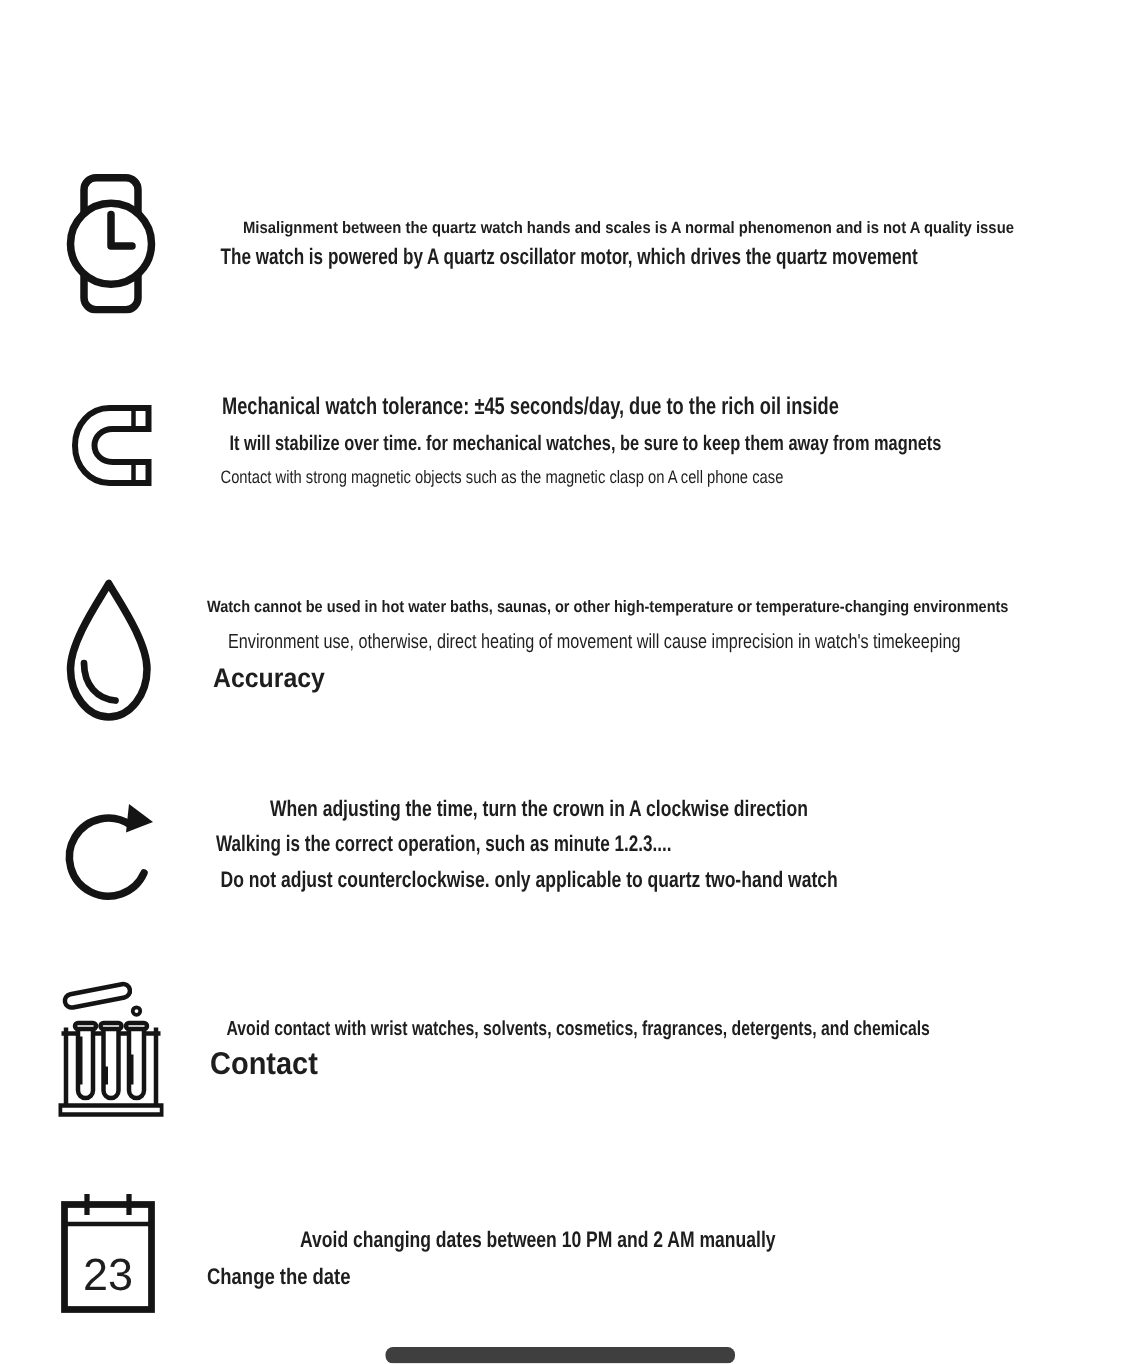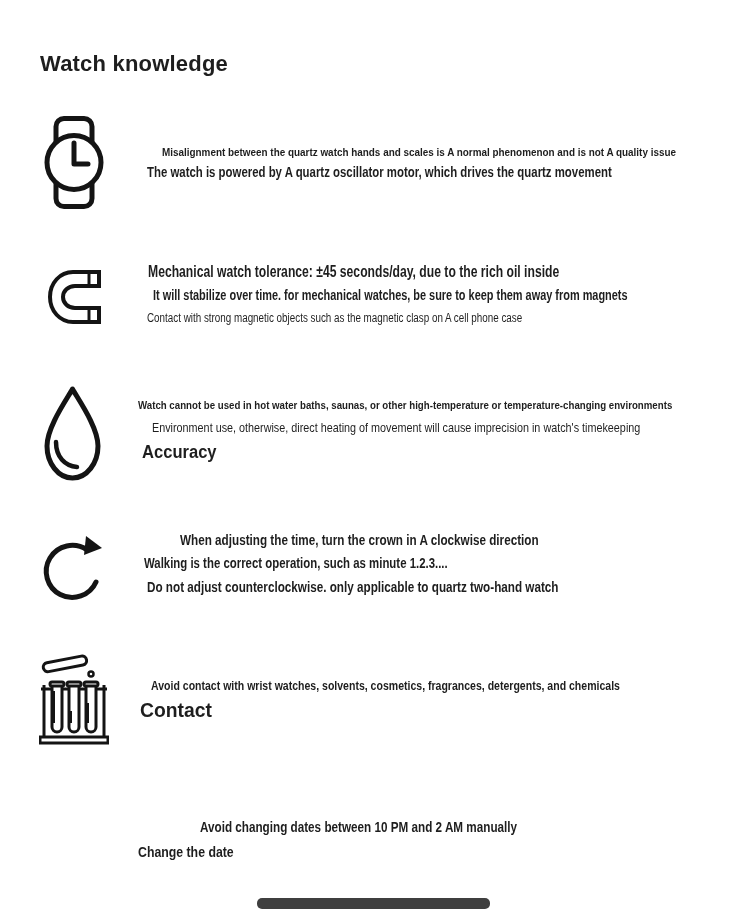--- a/index.html
+++ b/index.html
@@ -46,21 +46,20 @@
   .s6l2{left:138px;top:843px;font-size:15px;font-weight:700;transform:scaleX(.82);}
 
   .home-indicator{position:absolute;left:257px;top:898px;width:233px;height:11px;
     background:#3f3f3f;border-radius:5px;}
 </style>
 </head>
 <body>
 
 <div class="page">
 
-  <h1 class="title">Watch knowledge</h1>
 
   <div class="icon icon-watch">
     <svg viewBox="0 0 62 93" fill="none" stroke="#141414">
       <rect x="13" y="2.5" width="36" height="88" rx="8" stroke-width="5"></rect>
       <circle cx="31" cy="46.5" r="27" fill="#ffffff" stroke-width="5"></circle>
       <polyline points="31,27 31,48 45,48" stroke-width="5" stroke-linecap="round" stroke-linejoin="round"></polyline>
     </svg>
   </div>
   <div class="line s1l1">Misalignment between the quartz watch hands and scales is A normal phenomenon and is not A quality issue</div>
   <div class="line s1l2">The watch is powered by A quartz oscillator motor, which drives the quartz movement</div>
@@ -113,17 +112,26 @@
       <rect x="45" y="33" width="14" height="4" rx="2" stroke-width="3"></rect>
       <line x1="15" y1="42" x2="15" y2="74" stroke-width="2"></line>
       <line x1="32" y1="62" x2="32" y2="74" stroke-width="2"></line>
       <line x1="49" y1="54" x2="49" y2="74" stroke-width="2"></line>
       <rect x="1" y="88" width="68" height="6" stroke-width="3"></rect>
     </svg>
   </div>
   <div class="line s5l1">Avoid contact with wrist watches, solvents, cosmetics, fragrances, detergents, and chemicals</div>
   <div class="line s5l2">Contact</div>
 
+  <div class="icon icon-calendar">
+    <svg viewBox="0 0 68 85" fill="none" stroke="#141414">
+      <line x1="20" y1="4" x2="20" y2="18" stroke-width="3.5"></line>
+      <line x1="48" y1="4" x2="48" y2="18" stroke-width="3.5"></line>
+      <rect x="5" y="11" width="58" height="70" stroke-width="4.5"></rect>
+      <line x1="5" y1="24" x2="63" y2="24" stroke-width="3"></line>
+      <text x="34" y="68" text-anchor="middle" font-size="30" font-weight="400" fill="#1e1e1e" stroke="none">23</text>
+    </svg>
+  </div>
   <div class="line s6l1">Avoid changing dates between 10 PM and 2 AM manually</div>
   <div class="line s6l2">Change the date</div>
 
   <div class="home-indicator"></div>
 </div>
 
 </body></html>

